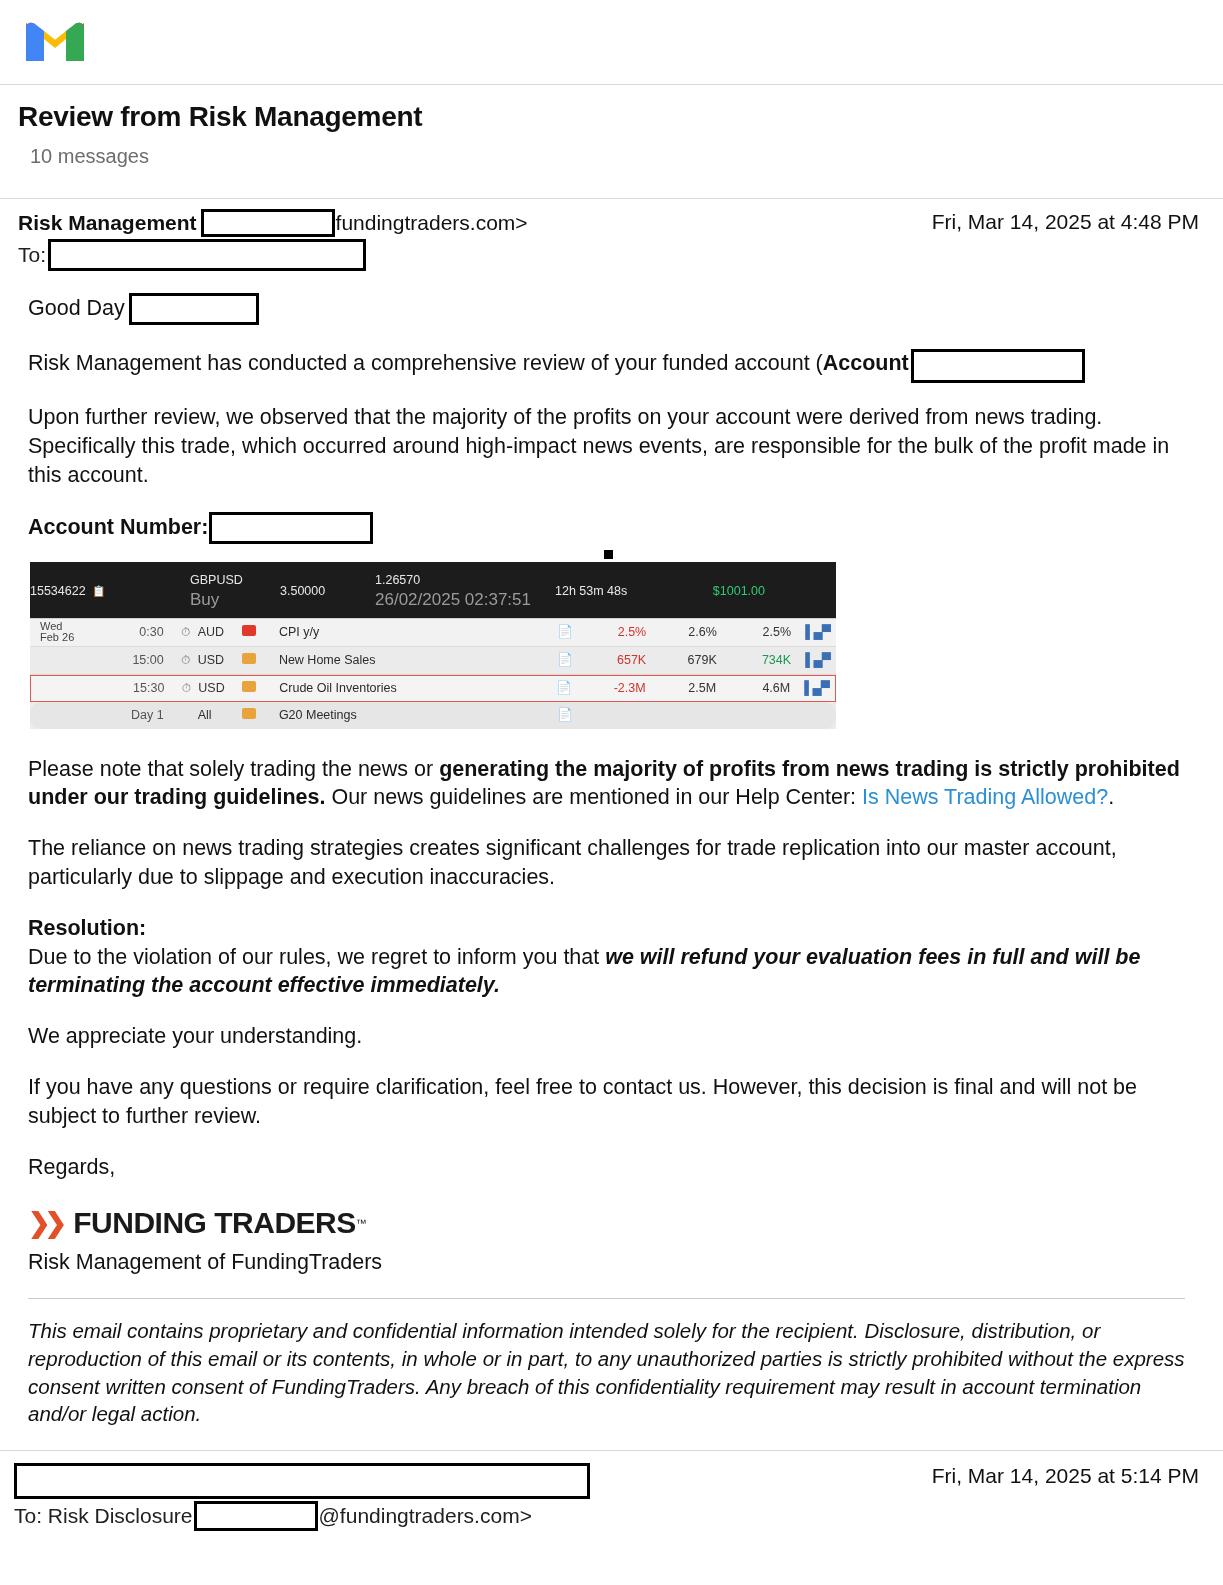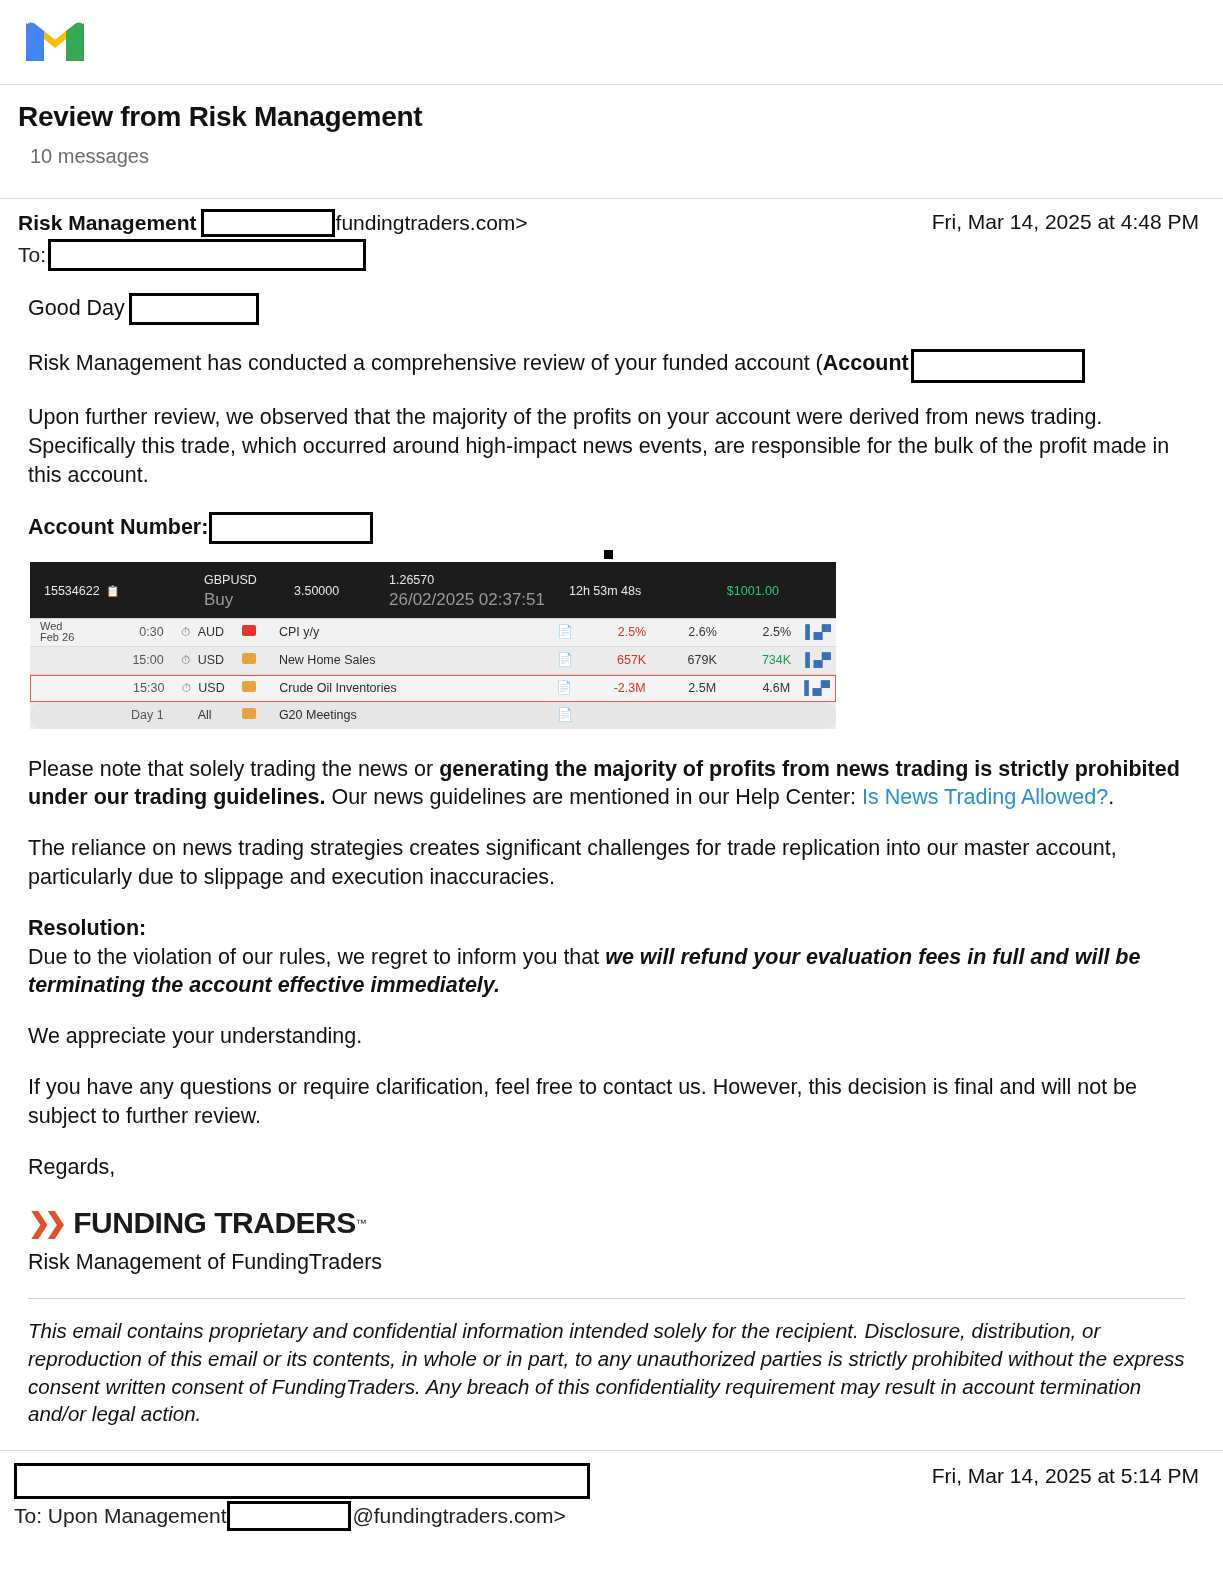--- a/index.html
+++ b/index.html
@@ -143,21 +143,21 @@
   .tcell {
     display: flex;
     flex-direction: column;
     justify-content: center;
     padding-top: 4px;
   }
   .tcell .top { line-height: 1.3; }
   .tcell .bot { line-height: 1.3; color: #9a9a9a; font-size: 17px; }
   .buy { color: #2ecc71; }
   .profit { color: #2ecc71; }
-  .c-id { width: 160px; padding-left: 14px; }
+  .c-id { width: 160px; }
   .c-sym { width: 90px; }
   .c-lot { width: 95px; }
   .c-open { width: 180px; }
   .c-close { width: 200px; }
   .c-dur { width: 120px; }
   .c-pl { width: 90px; text-align: right; }
   .copy-ic { display:inline-block; margin-left:7px; color:#8a8a8a; font-size: 11px;}
 
   .cal {
     background: #ececec;
@@ -434,18 +434,18 @@
     <hr class="hr-sig">
 
     <p class="disclaimer">This email contains proprietary and confidential information intended solely for the recipient. Disclosure, distribution, or reproduction of this email or its contents, in whole or in part, to any unauthorized parties is strictly prohibited without the express consent written consent of FundingTraders. Any breach of this confidentiality requirement may result in account termination and/or legal action.</p>
   </div>
 
   <div class="reply-head">
     <span class="redact r-reply-subject"></span>
     <span class="date-line">Fri, Mar 14, 2025 at 5:14 PM</span>
   </div>
   <div class="reply-to">
-    <span>To: Upon Management</span>
+    <span>To: Risk Disclosure</span>
       <span class="redact r-reply-to"></span>
       <span>@fundingtraders.com&gt;</span>
   </div>
 
 </div>
 
 </body></html>

